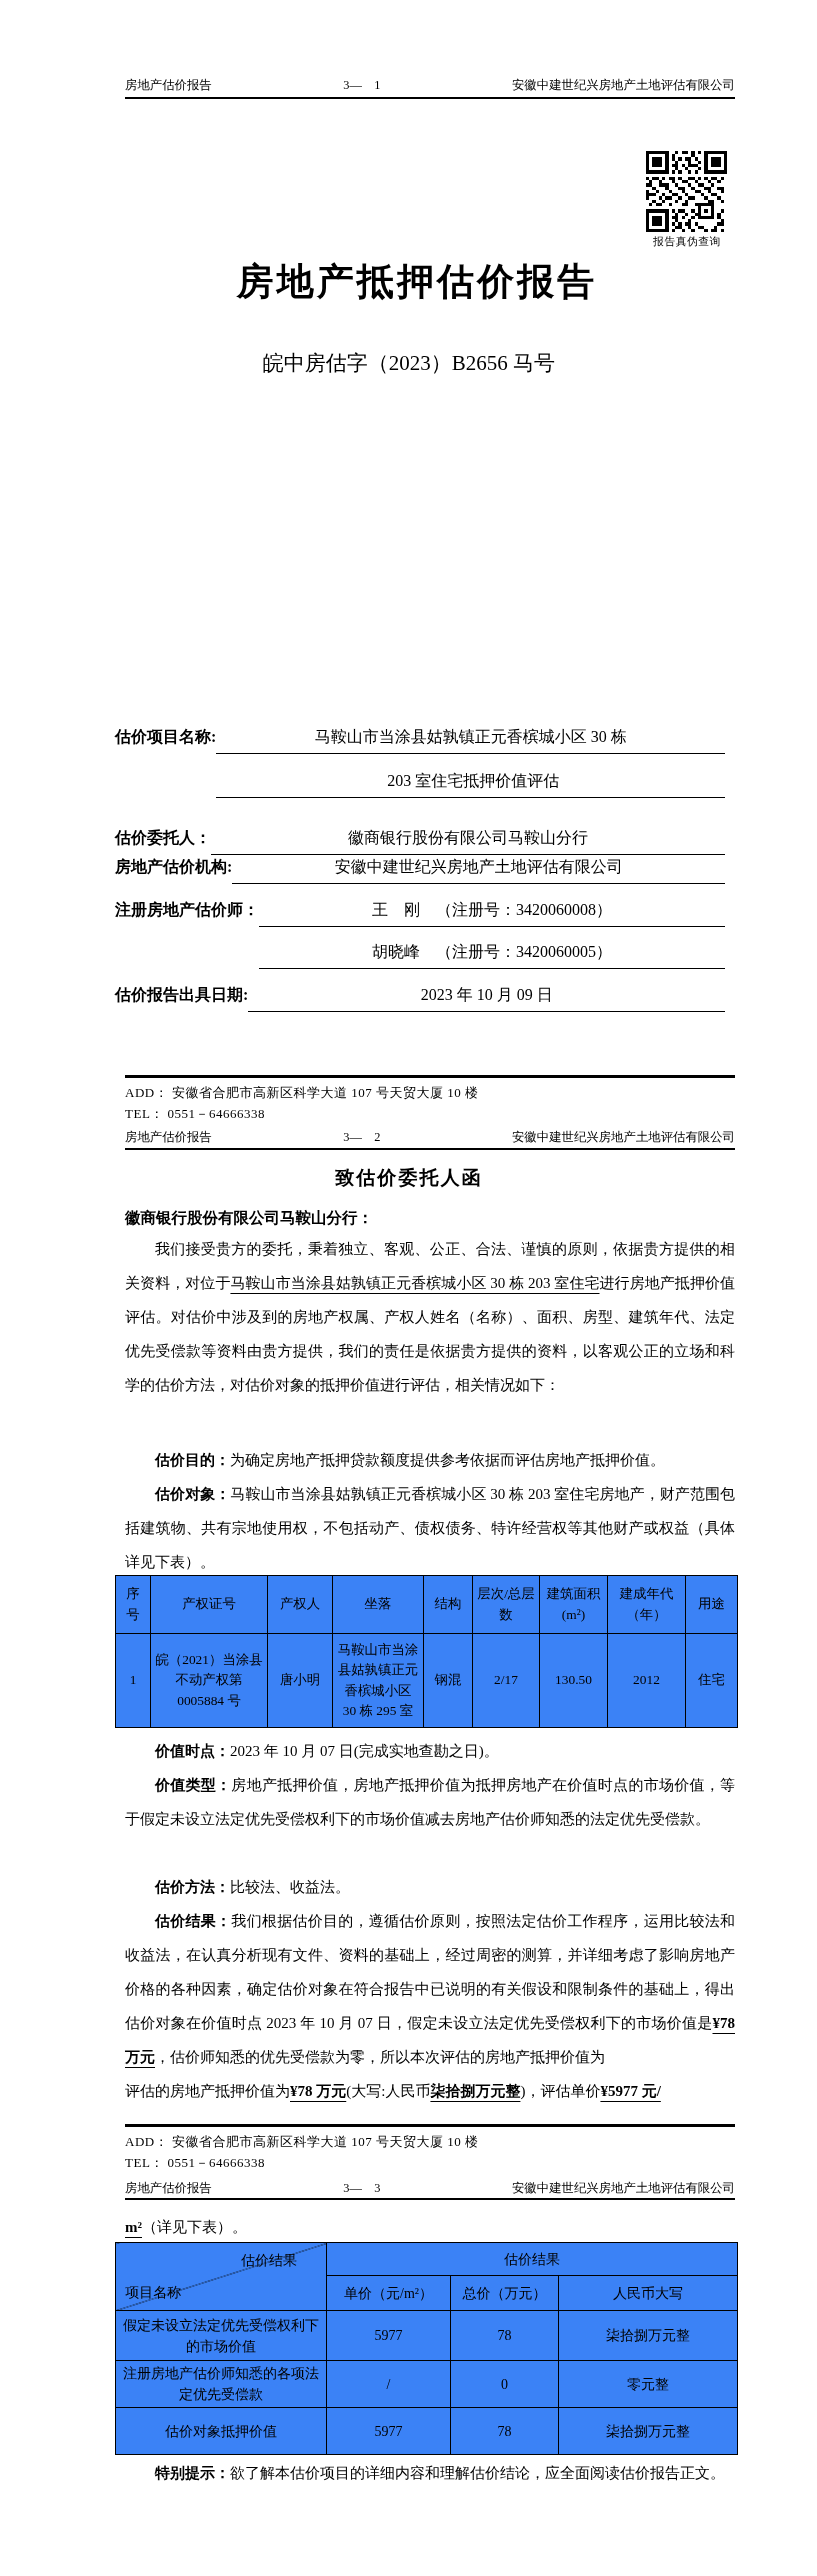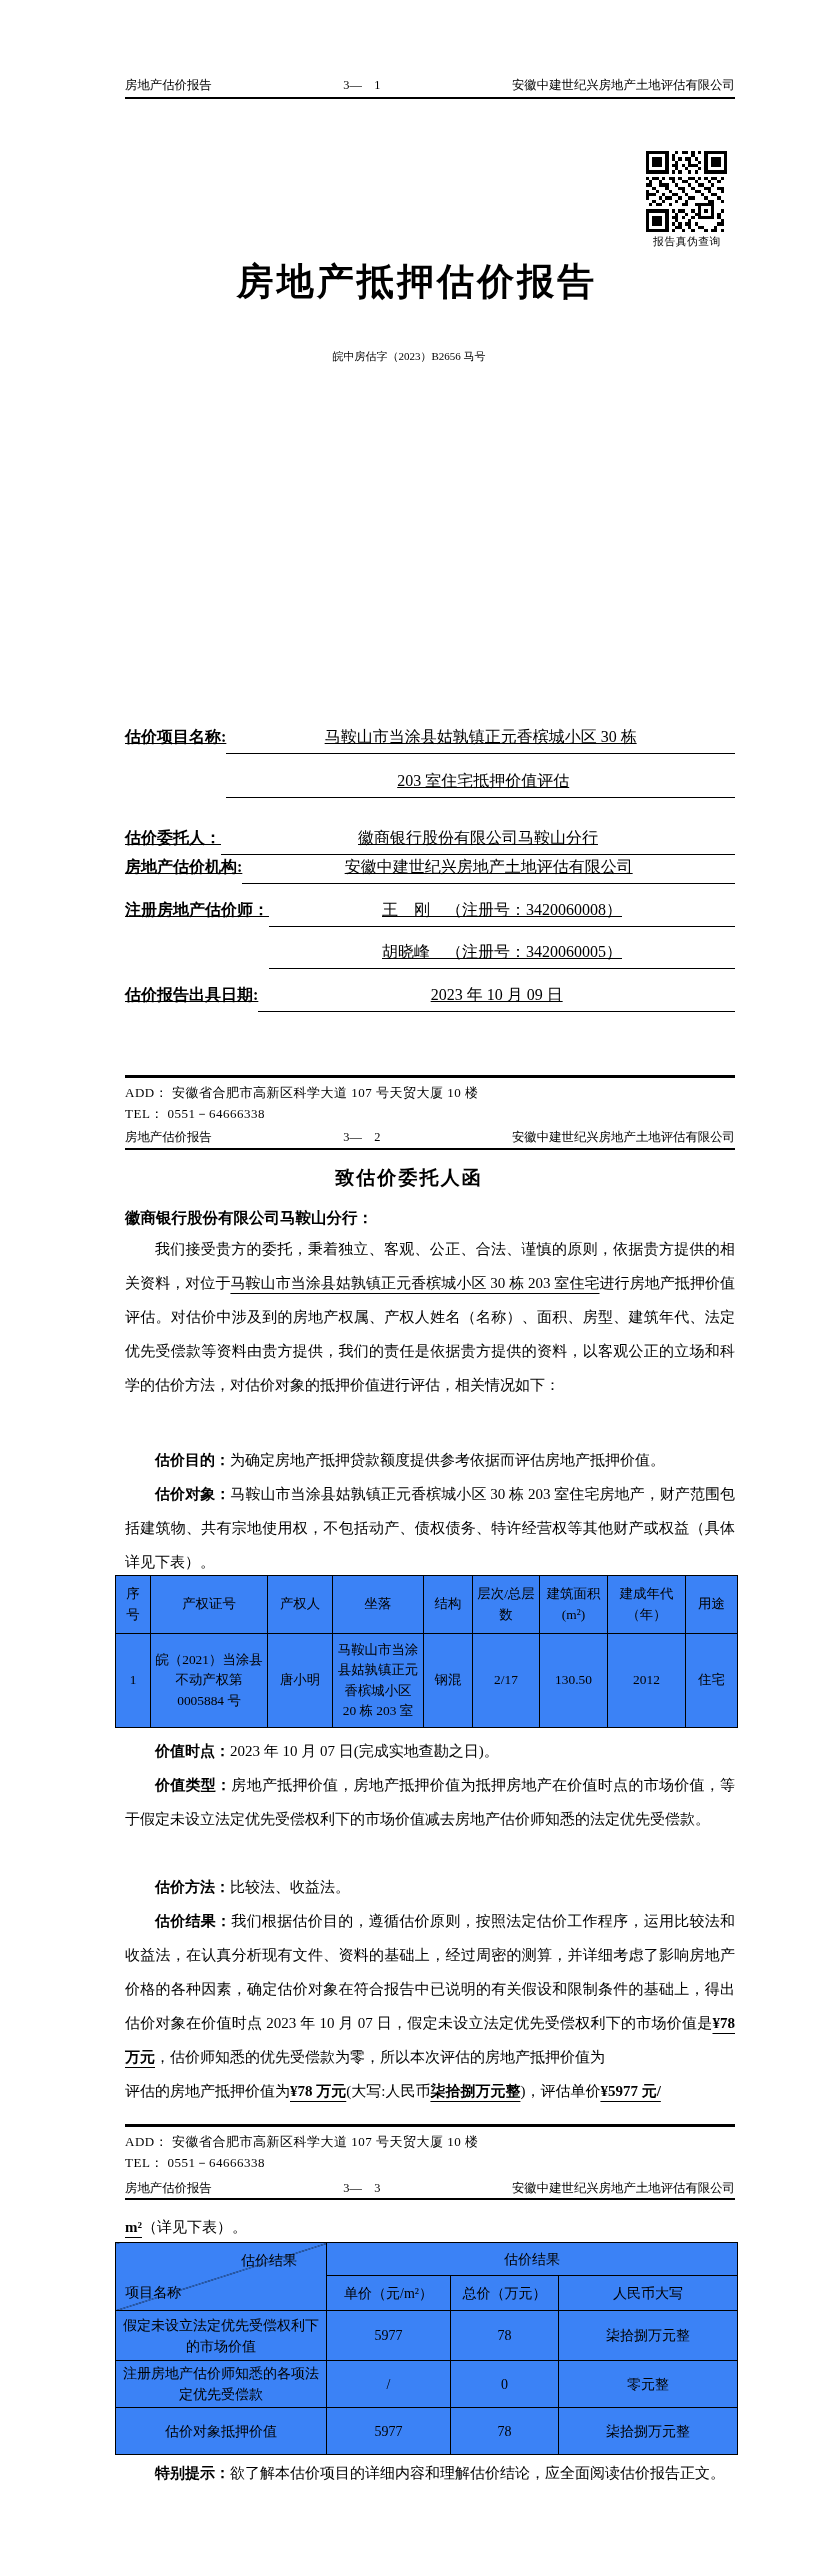--- a/index.html
+++ b/index.html
@@ -9,22 +9,22 @@
   .pg-header{position:absolute;left:125px;width:610px;display:flex;justify-content:space-between;
              font-size:12.4px;white-space:nowrap;}
   .hrule{position:absolute;left:125px;width:610px;height:2.1px;background:#000;}
   .hrule.thick{height:3.1px;}
   .fline{position:absolute;left:125px;width:610px;font-size:13px;letter-spacing:0.5px;white-space:nowrap;}
   .qr{position:absolute;left:646px;width:82px;text-align:center;}
   .qr svg{display:block;width:81px;height:81px;}
   .qr-cap{font-size:10.8px;margin-top:3.1px;letter-spacing:0.5px;}
   .cover-title{position:absolute;left:0;width:100%;text-align:center;font-size:37px;font-weight:bold;
                letter-spacing:3.1px;white-space:nowrap;}
-  .cover-docno{position:absolute;left:0;width:100%;text-align:center;font-size:11px;white-space:nowrap;}
-  .frow{position:absolute;left:125px;width:610px;display:flex;align-items:baseline;text-decoration:underline;}
+  .cover-docno{position:absolute;left:0;width:100%;text-align:center;font-size:21px;white-space:nowrap;}
+  .frow{position:absolute;left:115px;width:610px;display:flex;align-items:baseline;}
   .flabel{font-weight:bold;font-size:16px;white-space:nowrap;flex:0 0 auto;}
   .flabel.ghost{visibility:hidden;}
   .fval{flex:1 1 auto;border-bottom:1.5px solid #000;text-align:center;font-size:16px;
         padding:0 2.1px 4.6px 2.1px;white-space:nowrap;}
   .fval.left{text-align:center;padding-left:7.2px;}
   .ltr-title{position:absolute;left:0;width:100%;text-align:center;font-size:19px;font-weight:bold;
              letter-spacing:2.1px;}
   .salutation{position:absolute;left:125px;width:610px;font-size:15.5px;font-weight:bold;}
   .para{position:absolute;left:125px;width:610px;font-size:15px;line-height:34px;text-align:justify;}
   .para.indent{text-indent:30px;}
@@ -152,21 +152,21 @@
       <th>结构</th>
       <th>层次/总层数</th>
       <th>建筑面积(m²)</th>
       <th>建成年代（年）</th>
       <th>用途</th>
     </tr>
     <tr style="height:94px;">
       <td>1</td>
       <td>皖（2021）当涂县不动产权第0005884 号</td>
       <td>唐小明</td>
-      <td>马鞍山市当涂县姑孰镇正元香槟城小区 20 栋 203 室</td>
+      <td>马鞍山市当涂县姑孰镇正元香槟城小区 30 栋 295 室</td>
       <td>钢混</td>
       <td>2/17</td>
       <td>130.50</td>
       <td>2012</td>
       <td>住宅</td>
     </tr>
   </tbody>
     </table>
 
   <div class="para indent" style="top:1734px;">

